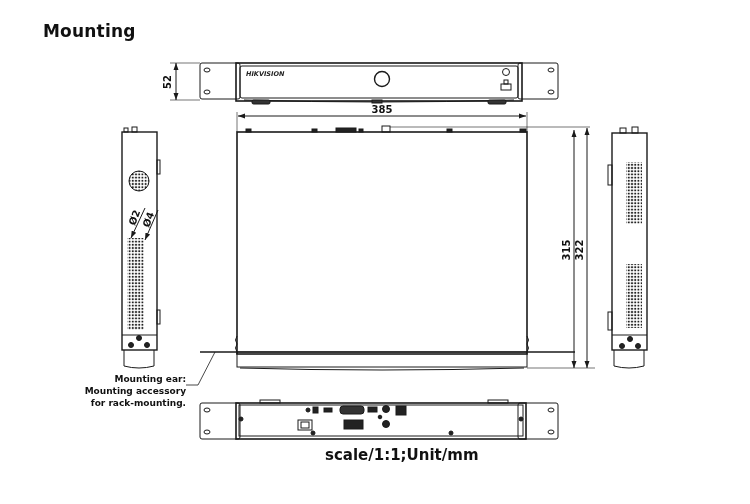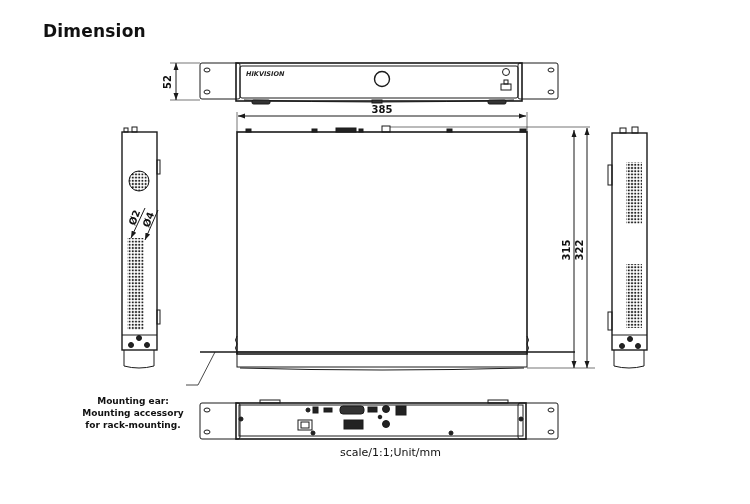--- a/index.html
+++ b/index.html
@@ -4,27 +4,27 @@
 <style>
   html, body { margin: 0; padding: 0; background: #ffffff; }
   body { width: 750px; height: 504px; position: relative; overflow: hidden;
          font-family: "Liberation Sans", sans-serif; color: #111; }
   .title { position: absolute; left: 43px; top: 21px; font-size: 17px; font-weight: bold;
            font-family: "DejaVu Sans", sans-serif; letter-spacing: 0.2px; }
   svg { position: absolute; left: 0; top: 0; }
   .dimtxt { font-family: "DejaVu Sans", sans-serif; font-weight: bold; font-size: 10px; fill: #111; }
   .note { position: absolute; font-family: "DejaVu Sans", sans-serif; font-weight: bold;
           font-size: 9px; text-align: right; line-height: 12px; color: #111; }
-  .scale { position: absolute; left: 340px; top: 446px; font-family: "DejaVu Sans", sans-serif;
-           font-weight: normal; font-size: 11px; }
+  .scale { position: absolute; left: 325px; top: 446px; font-family: "DejaVu Sans", sans-serif;
+           font-weight: bold; font-size: 15px; }
 </style>
 </head>
 <body>
 
-<div class="title">Dimension</div>
+<div class="title">Mounting</div>
 
 <svg width="750" height="504" viewBox="0 0 750 504">
   <defs>
     <marker id="arr" markerWidth="8" markerHeight="8" refX="7" refY="4" orient="auto-start-reverse" markerUnits="userSpaceOnUse">
       <path d="M0,1.5 L7,4 L0,6.5 z" fill="#1a1a1a"></path>
     </marker>
     <pattern id="grid" width="3.2" height="3.2" patternUnits="userSpaceOnUse">
       <rect width="3.2" height="3.2" fill="#fff"></rect>
       <circle cx="1.6" cy="1.6" r="1.05" fill="#222"></circle>
     </pattern>
@@ -153,19 +153,19 @@
     <rect x="368" y="407" width="9" height="5" fill="#222"></rect>
     <circle cx="386" cy="409" r="3.5" fill="#222"></circle>
     <circle cx="386" cy="424" r="3.5" fill="#222"></circle>
     <circle cx="380" cy="417" r="1.8" fill="#222"></circle>
     <rect x="396" y="406" width="10" height="9" fill="#222"></rect>
     <rect x="298" y="420" width="14" height="10"></rect>
     <rect x="301" y="422" width="8" height="6"></rect>
   </g>
 </svg>
 
-<div class="note" style="left:80px; top:395px; width:106px;text-align:center;">
+<div class="note" style="left:80px; top:373px; width:106px;">
   <div>Mounting ear:</div>
   <div>Mounting accessory</div>
   <div>for rack-mounting.</div>
 </div>
 
 <div class="scale">scale/1:1;Unit/mm</div>
 
 </body></html>

